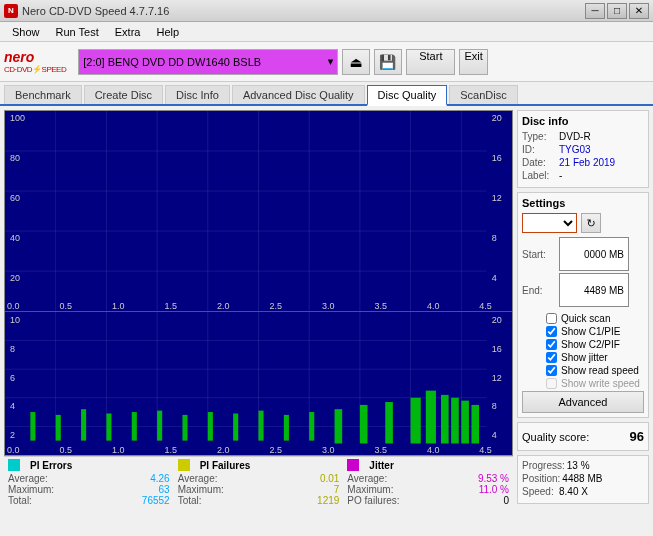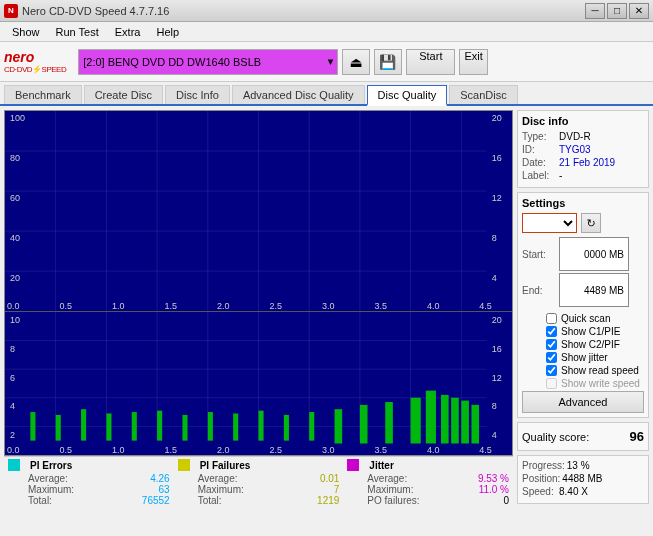--- a/index.html
+++ b/index.html
@@ -59,21 +59,21 @@
     
     
     .quality-row { display: flex; justify-content: space-between; align-items: center; font-size: 11px; padding: 2px 0; }
     .quality-score { font-size: 13px; font-weight: bold; color: #000; }
     
     
     .bottom-stats { display: flex; padding: 2px 4px; gap: 8px; background: #f0f0f0; border-top: 1px solid #ccc; font-size: 10px; }
     .stat-group { display: flex; flex-direction: column; flex: 1; }
     .stat-header { display: flex; align-items: flex-end; gap: 10px; font-weight: bold; margin-bottom: 2px; }
     .stat-color-box { width: 12px; height: 12px; }
-    .stat-row { display: flex; justify-content: space-between; margin-left: 20px; }
+    .stat-row { display: flex; justify-content: space-between; }
     .stat-label { color: #555; }
     .stat-value { color: #000; font-weight: 500; }
     .stat-value.colored-cyan { color: #00aaff; }
     .stat-value.colored-magenta { color: #cc00cc; }
     
     .separator { height: 4px; }
   </style>
 </head>
 <body>
 

